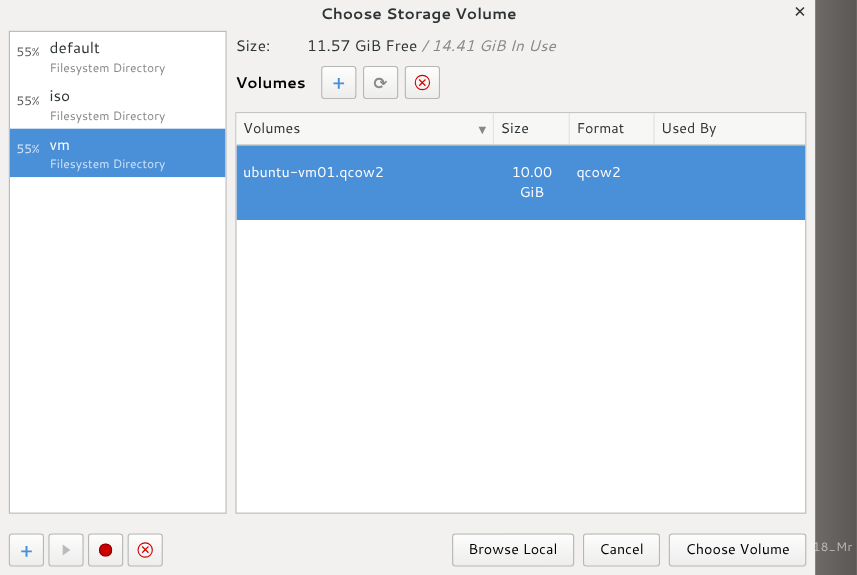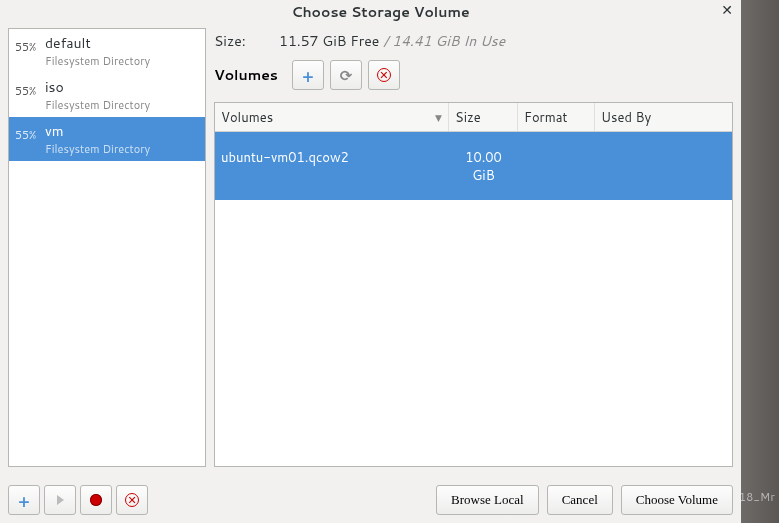--- a/index.html
+++ b/index.html
@@ -19,21 +19,21 @@
 .pool-type { font-size: 11px; color: #888; }
 .pool-item.selected .pool-type { color: #cde0f4; }
 .content { flex: 1; display: flex; flex-direction: column; }
 .info-row { display: flex; font-size: 14px; color: #2e3436; padding: 3px 0; }
 .info-label { width: 65px; }
 .info-value { color: #2e3436; }
 .info-inuse { color: #888; font-style: italic; }
 .volumes-bar { display: flex; align-items: center; gap: 6px; margin-top: 6px; }
 .volumes-label { font-weight: bold; font-size: 14px; margin-right: 8px; }
 .btn { height: 30px; min-width: 32px; border: 1px solid #b6b6b3; border-radius: 3px; background: linear-gradient(#fdfdfd, #ededec); display: inline-flex; align-items: center; justify-content: center; cursor: pointer; font-size: 13px; padding: 0 6px; }
-.btn.big { padding: 5px 14px; font-family: Liberation Serif, serif; }
+.btn.big { padding: 5px 14px; }
 .table-wrap { flex: 1; border: 1px solid #b6b6b3; background: #fff; margin-top: 12px; display: flex; flex-direction: column; }
 .table-header { display: flex; background: #f7f7f6; border-bottom: 1px solid #d0d0ce; }
 .th { padding: 5px 6px; font-size: 13px; color: #2e3436; border-right: 1px solid #e0e0de; display: flex; align-items: center; justify-content: space-between; }
 .th .sort { font-size: 9px; color: #888; }
 .col-vol { flex: 0 0 234px; }
 .col-size { flex: 0 0 69px; text-align: center; }
 .col-fmt { flex: 0 0 77px; }
 .col-used { flex: 1; border-right: 0; }
 .tbody { flex: 1; overflow-y: auto; }
 .tr { display: flex; font-size: 13px; }
@@ -120,20 +120,21 @@
               <span>Format</span>
             </div>
           <div class="th col-used">
               <span>Used By</span>
             </div>
         </div>
         <div class="tbody">
           <div class="tr selected">
             <div class="td col-vol">ubuntu-vm01.qcow2</div>
             <div class="td col-size">10.00 GiB</div>
+            <div class="td col-fmt">qcow2</div>
             <div class="td col-used"></div>
           </div>
         </div>
       </div>
     </div>
   </div>
 
   <div class="footer">
     <div class="footer-left">
       <button class="btn">

